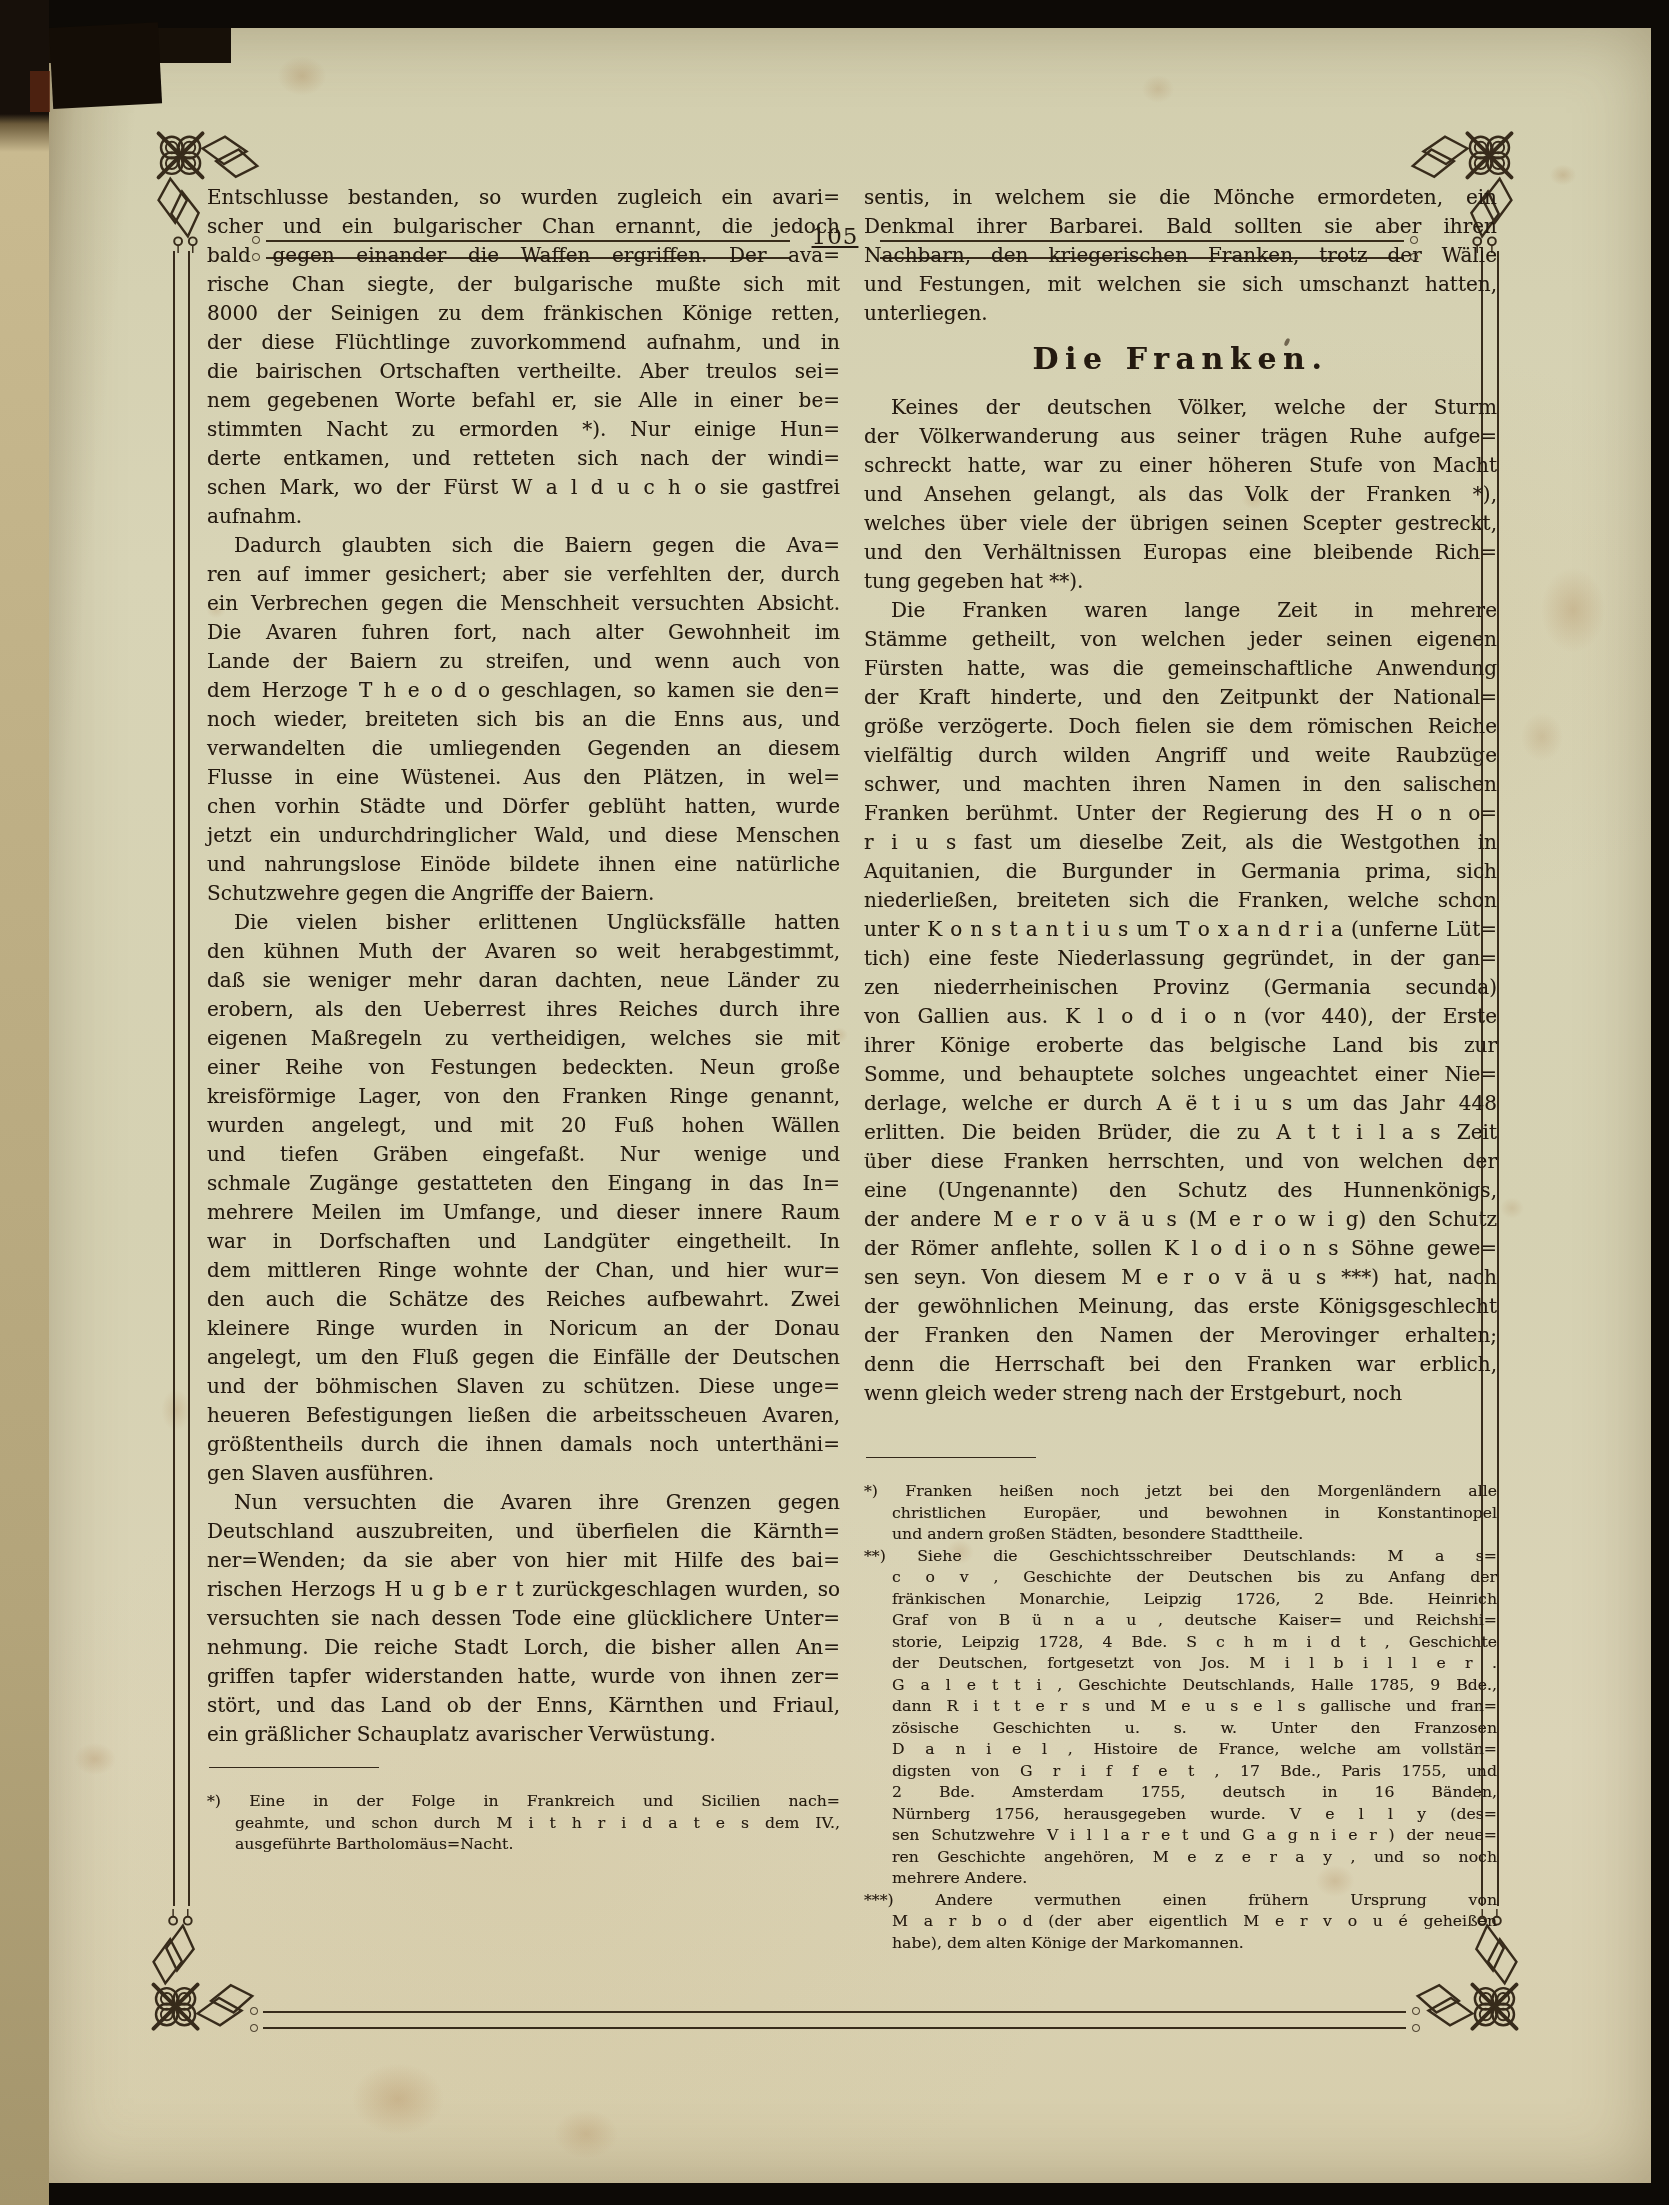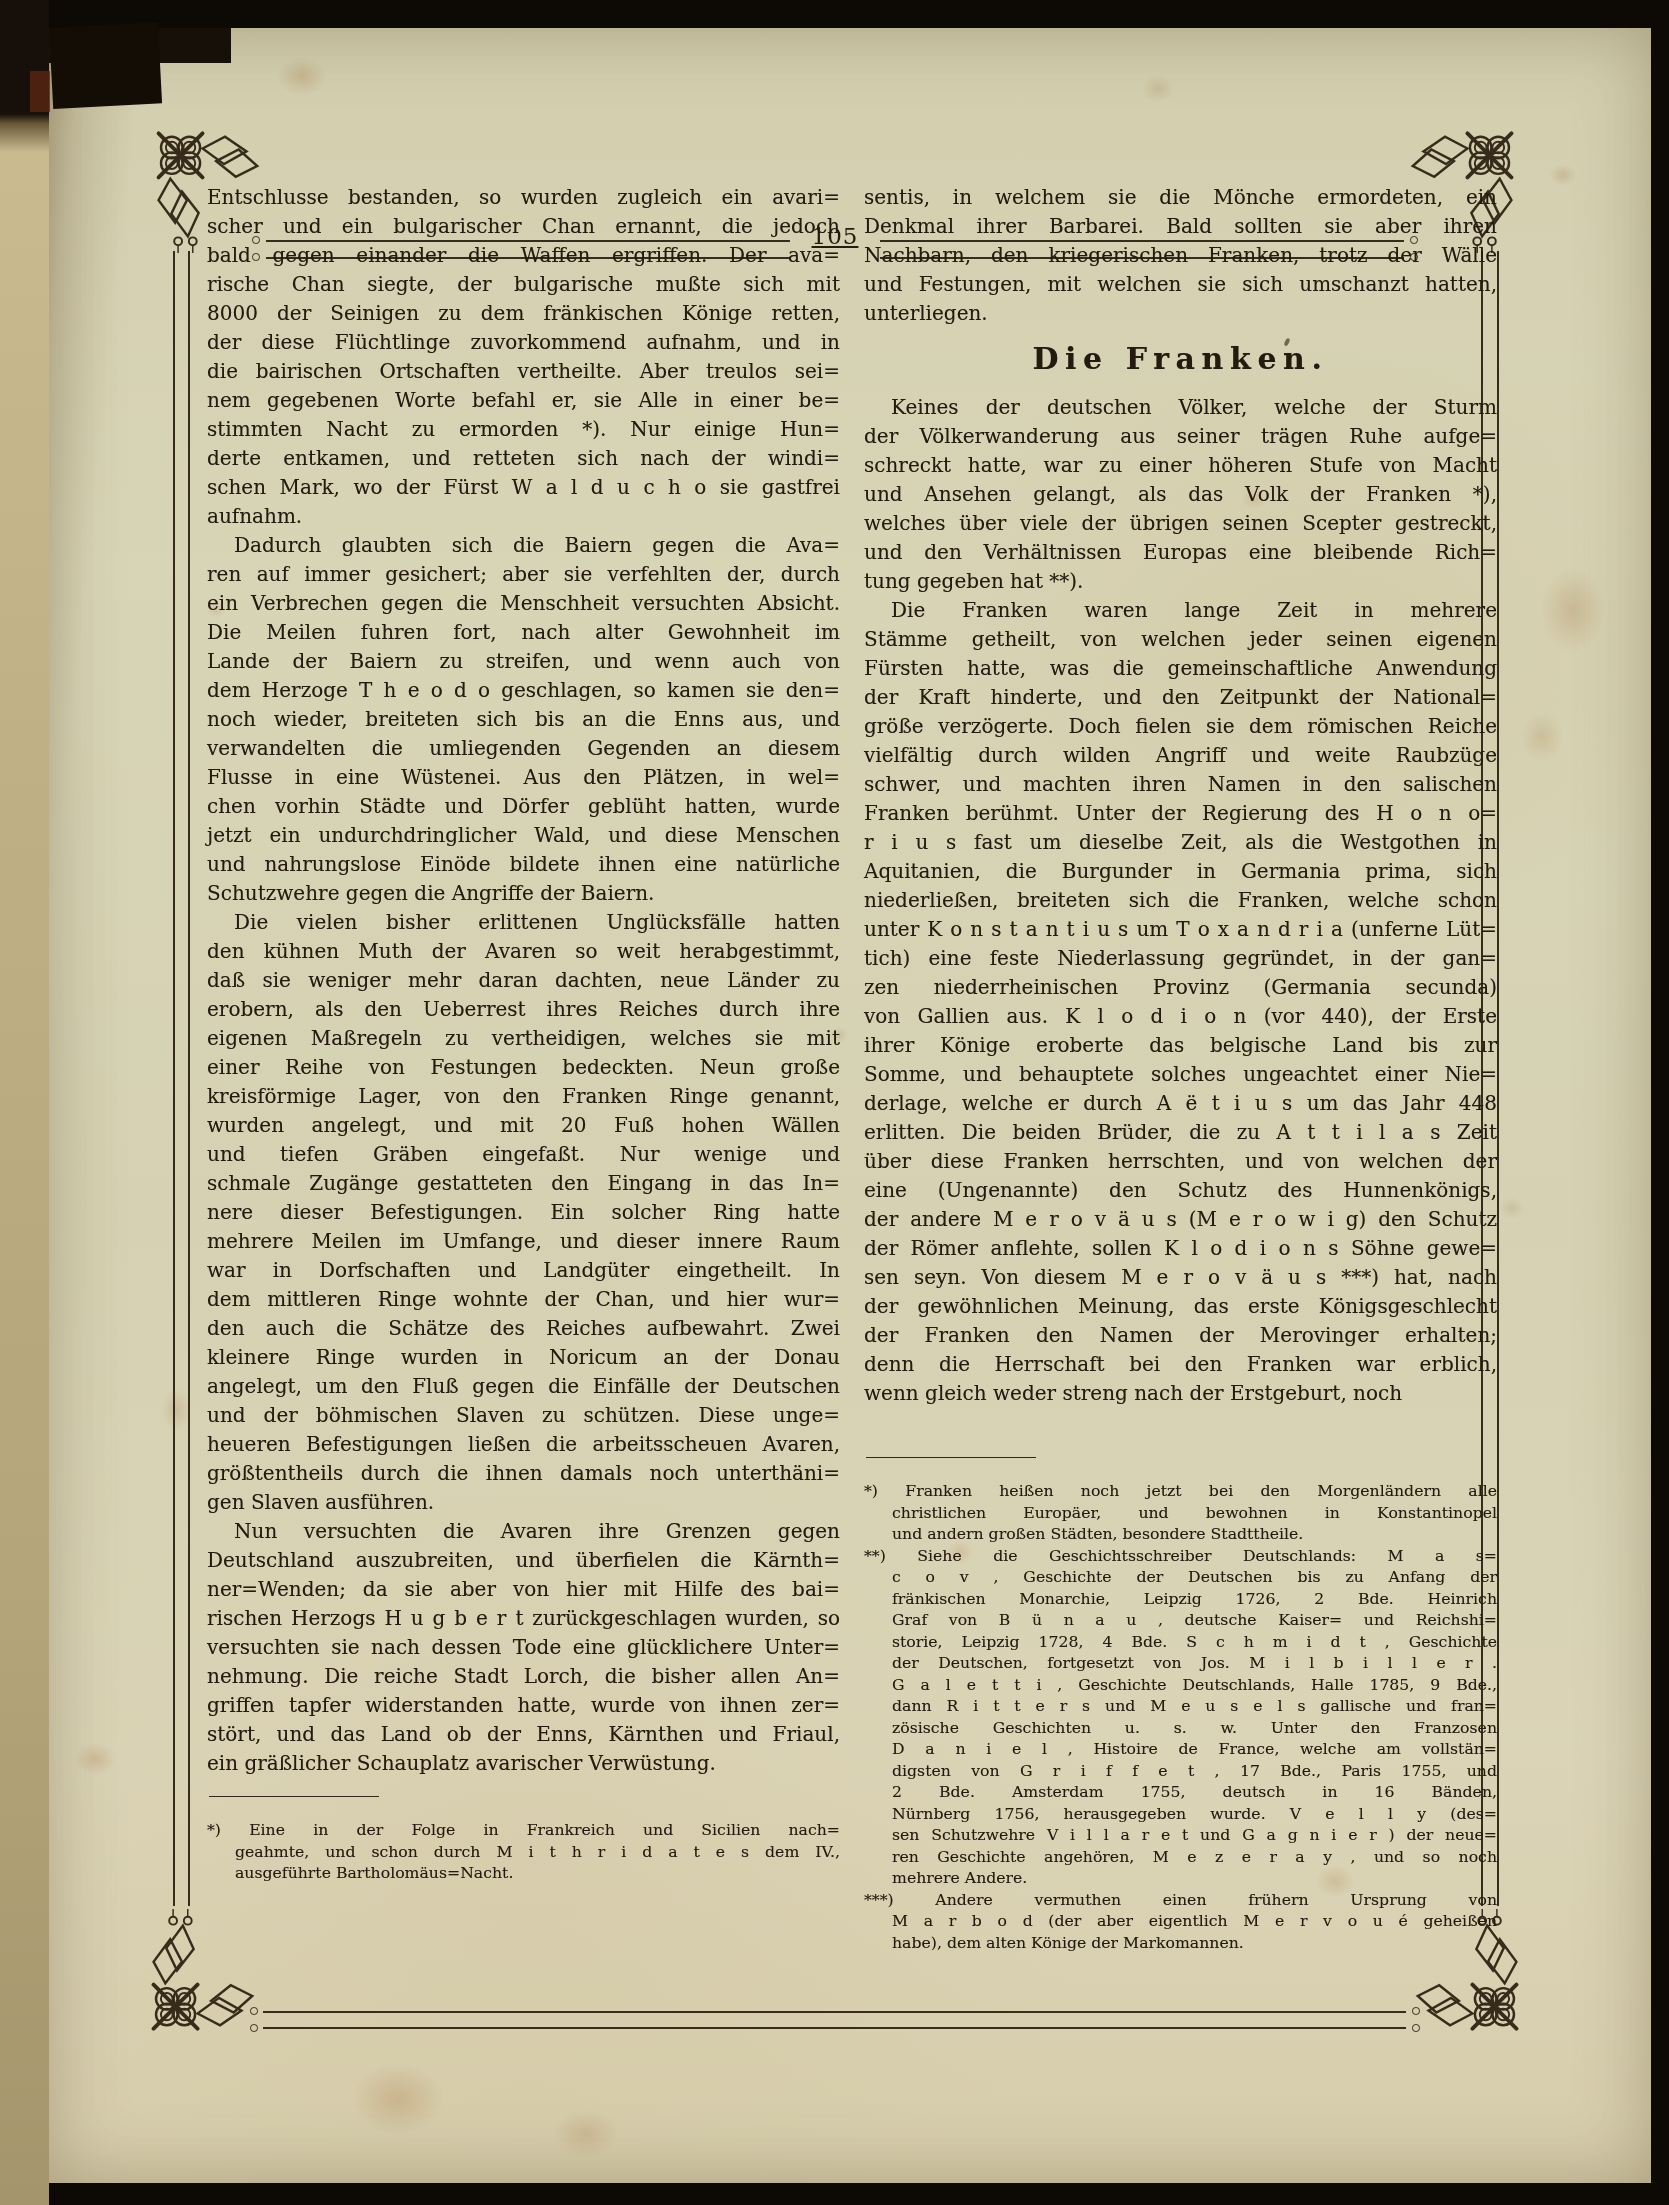--- a/index.html
+++ b/index.html
@@ -165,21 +165,21 @@
         <div class="line">nem gegebenen Worte befahl er, sie Alle in einer be=</div>
         <div class="line">stimmten Nacht zu ermorden *). Nur einige Hun=</div>
         <div class="line">derte entkamen, und retteten sich nach der windi=</div>
         <div class="line">schen Mark, wo der Fürst W a l d u c h o sie gastfrei</div>
         <div class="line end">aufnahm.</div>
       </div>
       <div class="para">
         <div class="line ind">Dadurch glaubten sich die Baiern gegen die Ava=</div>
         <div class="line">ren auf immer gesichert; aber sie verfehlten der, durch</div>
         <div class="line">ein Verbrechen gegen die Menschheit versuchten Absicht.</div>
-        <div class="line">Die Meilen fuhren fort, nach alter Gewohnheit im</div>
+        <div class="line">Die Avaren fuhren fort, nach alter Gewohnheit im</div>
         <div class="line">Lande der Baiern zu streifen, und wenn auch von</div>
         <div class="line">dem Herzoge T h e o d o geschlagen, so kamen sie den=</div>
         <div class="line">noch wieder, breiteten sich bis an die Enns aus, und</div>
         <div class="line">verwandelten die umliegenden Gegenden an diesem</div>
         <div class="line">Flusse in eine Wüstenei. Aus den Plätzen, in wel=</div>
         <div class="line">chen vorhin Städte und Dörfer geblüht hatten, wurde</div>
         <div class="line">jetzt ein undurchdringlicher Wald, und diese Menschen</div>
         <div class="line">und nahrungslose Einöde bildete ihnen eine natürliche</div>
         <div class="line end">Schutzwehre gegen die Angriffe der Baiern.</div>
       </div>
@@ -187,21 +187,20 @@
         <div class="line ind">Die vielen bisher erlittenen Unglücksfälle hatten</div>
         <div class="line">den kühnen Muth der Avaren so weit herabgestimmt,</div>
         <div class="line">daß sie weniger mehr daran dachten, neue Länder zu</div>
         <div class="line">erobern, als den Ueberrest ihres Reiches durch ihre</div>
         <div class="line">eigenen Maßregeln zu vertheidigen, welches sie mit</div>
         <div class="line">einer Reihe von Festungen bedeckten. Neun große</div>
         <div class="line">kreisförmige Lager, von den Franken Ringe genannt,</div>
         <div class="line">wurden angelegt, und mit 20 Fuß hohen Wällen</div>
         <div class="line">und tiefen Gräben eingefaßt. Nur wenige und</div>
         <div class="line">schmale Zugänge gestatteten den Eingang in das In=</div>
-        <div class="line">nere dieser Befestigungen. Ein solcher Ring hatte</div>
         <div class="line">mehrere Meilen im Umfange, und dieser innere Raum</div>
         <div class="line">war in Dorfschaften und Landgüter eingetheilt. In</div>
         <div class="line">dem mittleren Ringe wohnte der Chan, und hier wur=</div>
         <div class="line">den auch die Schätze des Reiches aufbewahrt. Zwei</div>
         <div class="line">kleinere Ringe wurden in Noricum an der Donau</div>
         <div class="line">angelegt, um den Fluß gegen die Einfälle der Deutschen</div>
         <div class="line">und der böhmischen Slaven zu schützen. Diese unge=</div>
         <div class="line">heueren Befestigungen ließen die arbeitsscheuen Avaren,</div>
         <div class="line">größtentheils durch die ihnen damals noch unterthäni=</div>
         <div class="line end">gen Slaven ausführen.</div>

